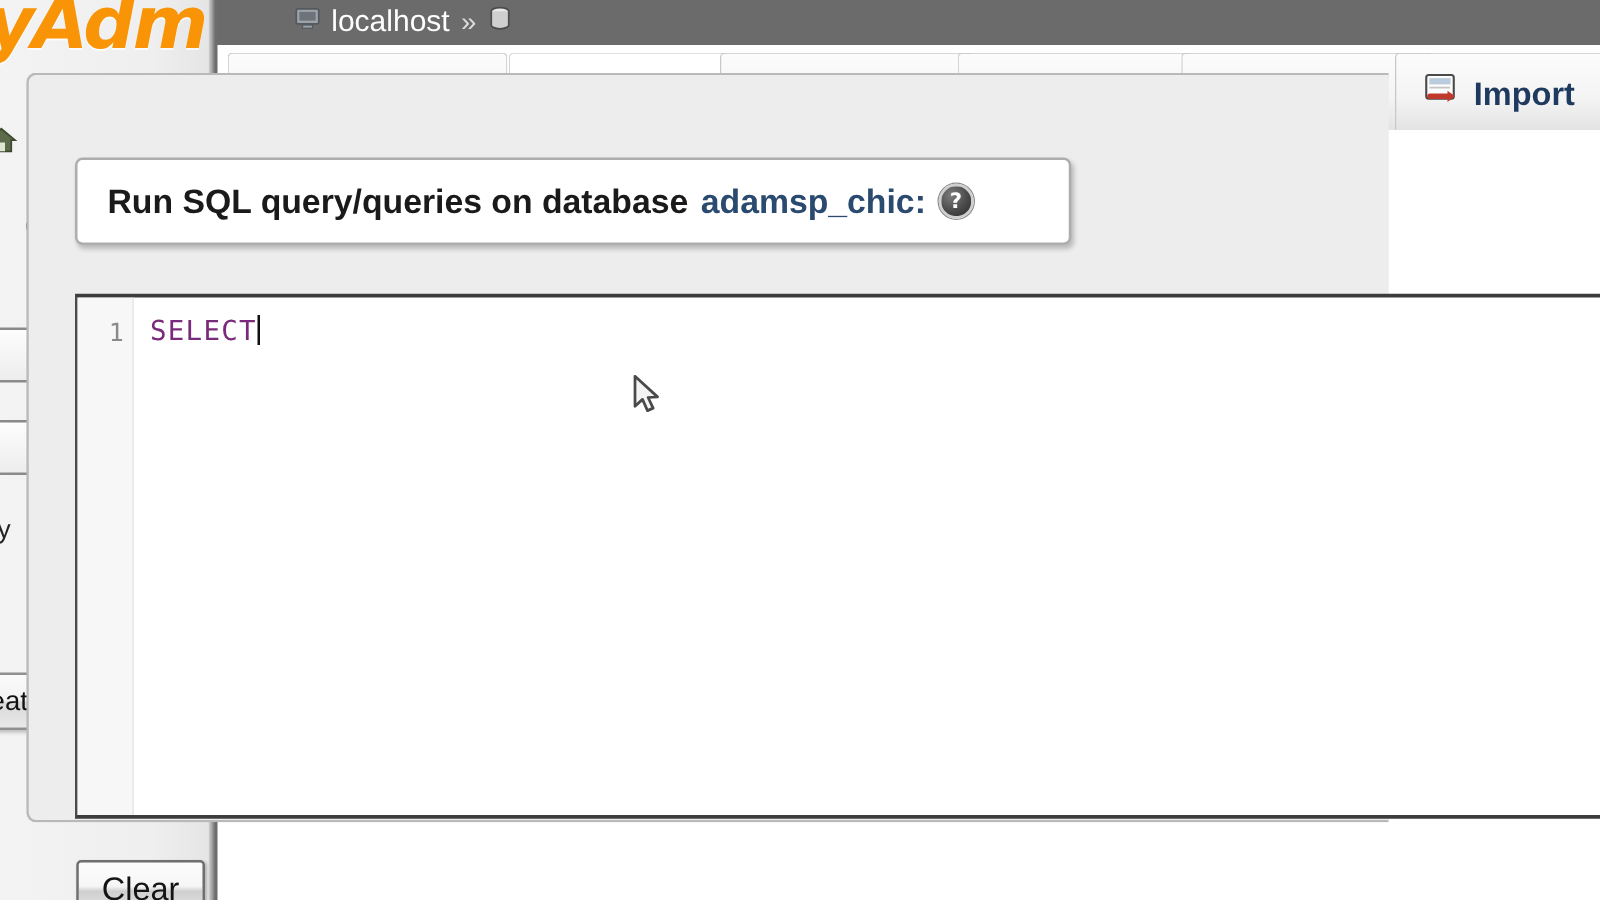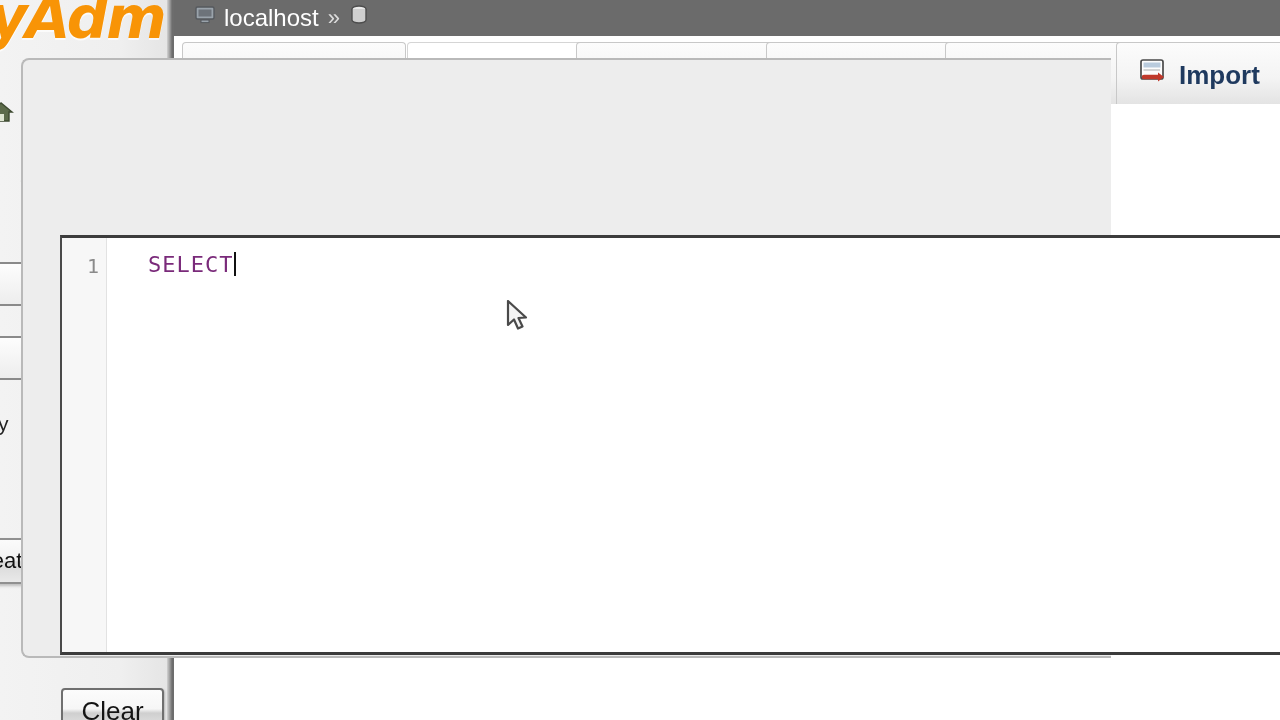--- a/index.html
+++ b/index.html
@@ -103,21 +103,21 @@
     position: absolute; left: 172px; top: 0; width: 2px; height: 720px;
     background: #6d6d6d;
   }
 
   
   #breadcrumb {
     position: absolute; left: 0; top: 0;
     width: 1108px; height: 36px;
     background: #6b6b6b;
     display: flex; align-items: center;
-    padding-left: 22px;
+    padding-left: 63px;
     color: #fff;
     font-size: 24px;
     white-space: nowrap;
     gap: 0;
   }
   #breadcrumb .bc-text { color: #ffffff; }
   #breadcrumb .bc-sep { color: #dcdcdc; margin: 0 9px; font-size: 22px; }
   .bc-ic { display:inline-block; vertical-align: middle; margin-right: 8px; }
 
   
@@ -220,21 +220,20 @@
     font-family: "DejaVu Sans Mono", monospace;
     font-size: 20px; color: #8a8a8a;
   }
   #code-line {
     position: absolute; left: 58px; top: 14px;
     font-family: "DejaVu Sans Mono", monospace;
     font-size: 22px;
     color: #7a2a7a;
     letter-spacing: 1px;
     white-space: pre;
-    margin-left: 28px;
   }
   #caret {
     display: inline-block;
     width: 2px; height: 24px;
     background: #111;
     vertical-align: -4px;
     margin-left: 1px;
   }
 
   
@@ -414,20 +413,27 @@
     </div>
     <div id="tab-underline"></div>
 
     <div id="content"></div>
   </div>
 
   <div id="main-left-rule"></div>
 
   <div id="sql-fieldset"></div>
 
+  <div id="sql-title-box">
+    <span id="sql-title-text">Run SQL query/queries on database</span>
+    <span id="sql-title-db">adamsp_chic:</span>
+    <span class="help-circle">
+      <span>?</span>
+    </span>
+  </div>
 
   <div id="editor">
     <div id="gutter">
       <div id="linenum">1</div>
     </div>
     <div id="code-line"><span>SELECT</span><span id="caret"></span></div>
   </div>
 
   <div id="clear-btn">
     <span>Clear</span>

